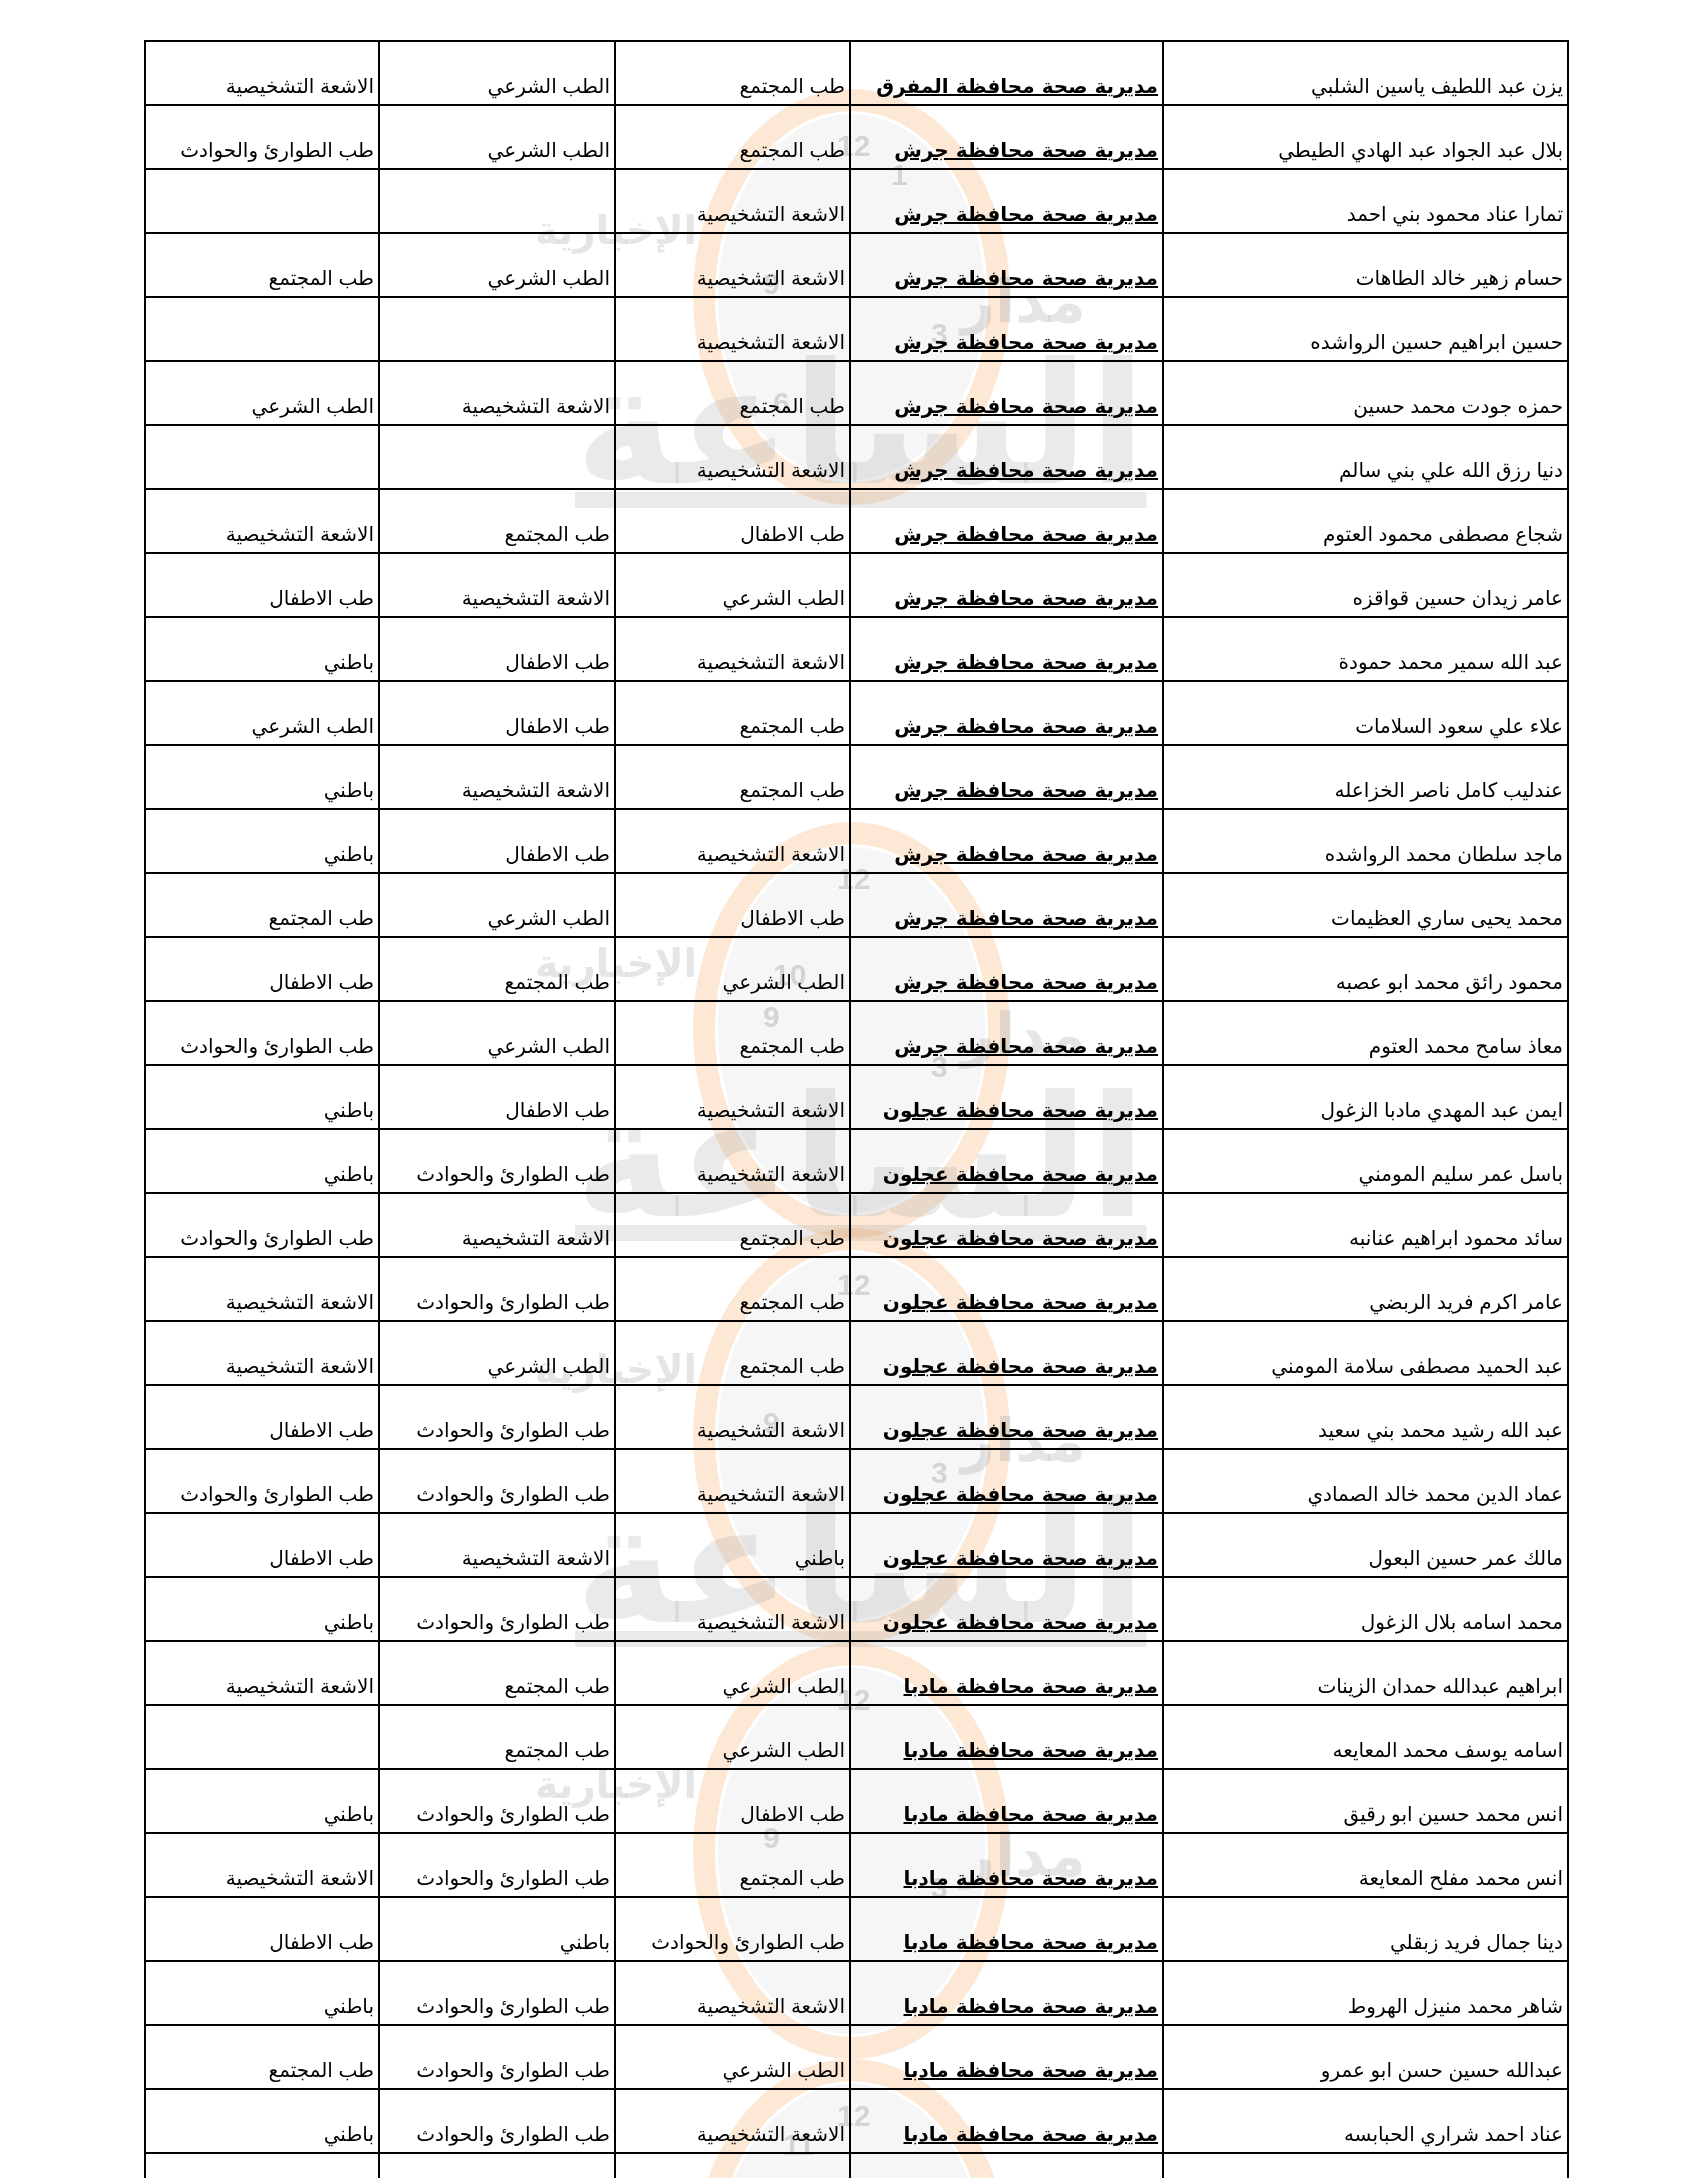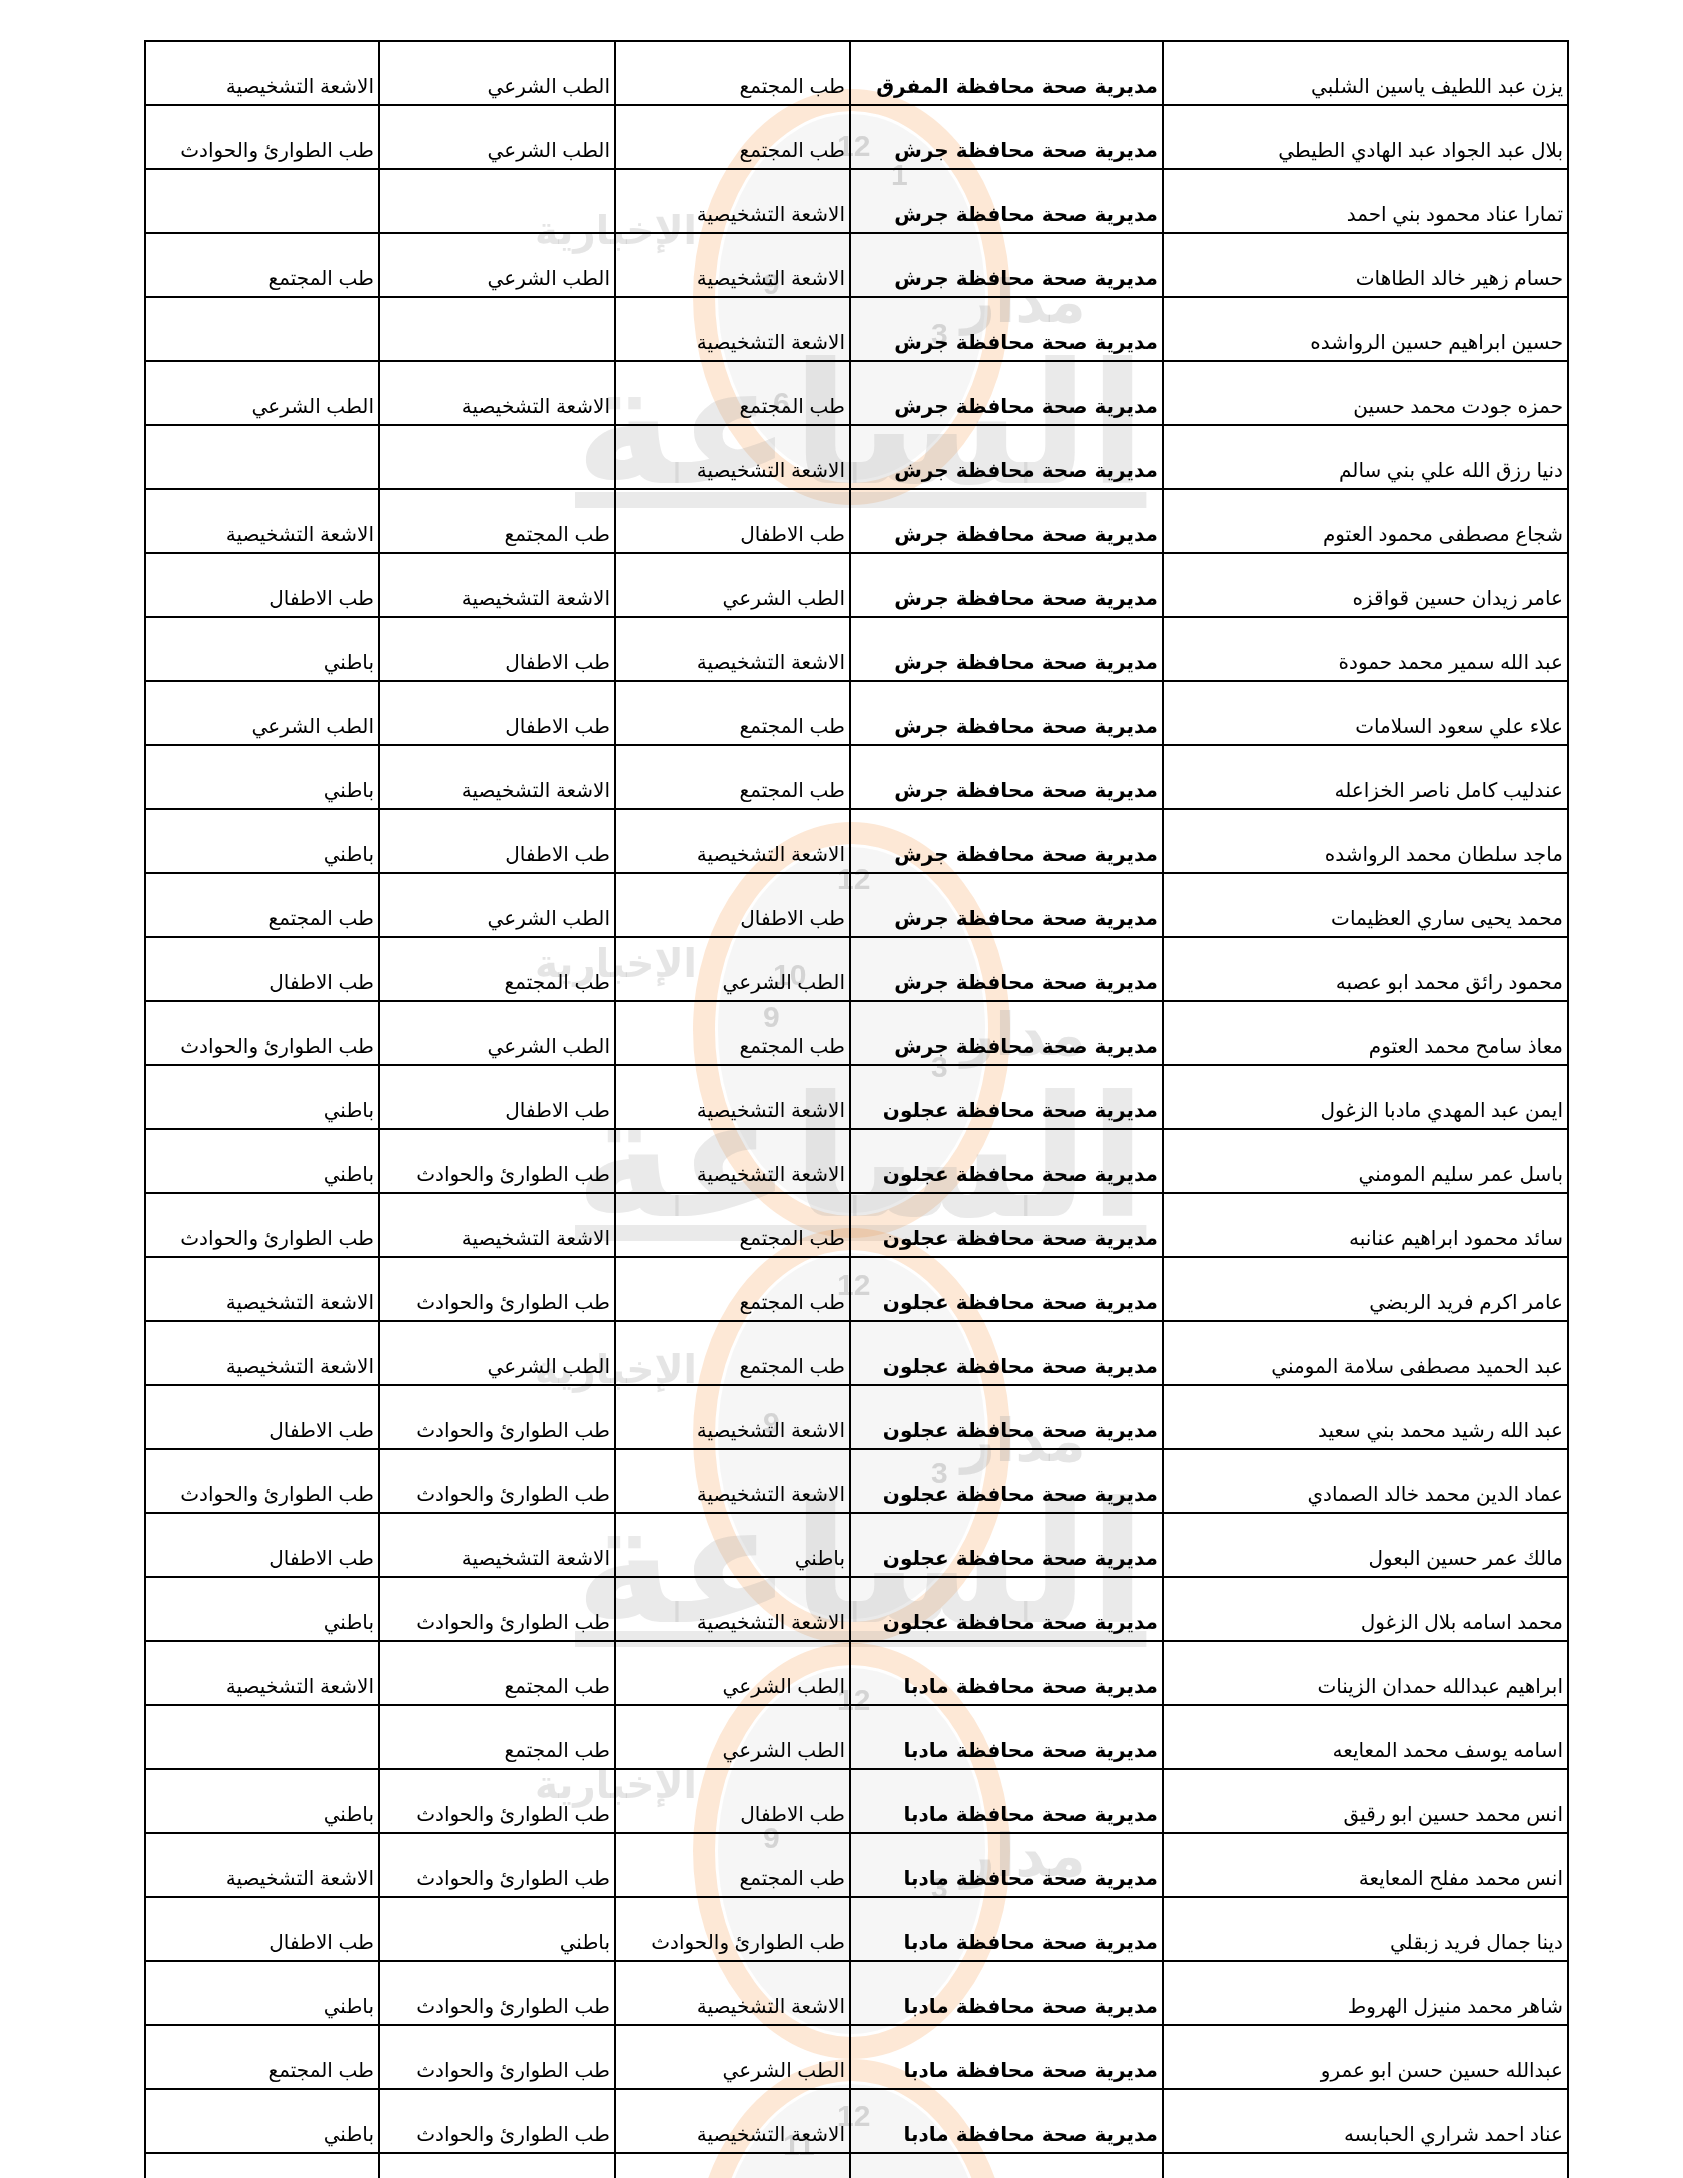--- a/index.html
+++ b/index.html
@@ -7,21 +7,21 @@
   .watermark { position: absolute; left: 535px; width: 634px; height: 634px; pointer-events: none; z-index: 0; }
   .watermark .ring { position: absolute; left: 158px; top: 0; width: 317px; height: 416px; border-radius: 50%; border: 22px solid rgba(246,150,70,0.22); box-sizing: border-box; }
   .watermark .face { position: absolute; left: 183px; top: 25px; width: 267px; height: 366px; border-radius: 50%; background: rgba(220,220,220,0.25); }
   .watermark .num { position: absolute; font-size: 30px; font-weight: bold; color: rgba(150,150,150,0.35); }
   .watermark .brand1 { position: absolute; left: 426px; top: 178px; font-size: 59px; font-weight: bold; color: rgba(160,160,160,0.28); direction: rtl; }
   .watermark .brand2 { position: absolute; left: 0px; top: 119px; font-size: 39px; font-weight: bold; color: rgba(160,160,160,0.28); direction: rtl; }
   .watermark .brand3 { position: absolute; left: 40px; top: 238px; font-size: 168px; font-weight: bold; color: rgba(160,160,160,0.22); direction: rtl; text-decoration: underline; }
   table.list { position: absolute; left: 144px; top: 40px; width: 1400px; border-collapse: collapse; direction: rtl; z-index: 1; table-layout: fixed; }
   table.list td { border: 2.5px solid #000; height: 56px; padding: 0 4px 6px 4px; vertical-align: bottom; font-size: 20px; color: #000; white-space: nowrap; overflow: hidden; text-align: right; background: transparent; }
   td.c-name { width: 395px; }
-  td.c-dir { width: 303px; text-align: center; font-weight: bold; font-size: 19px; font-family: "DejaVu Sans", sans-serif; }
+  td.c-dir { width: 303px; text-align: center; font-weight: bold; font-size: 19px; font-family: "DejaVu Sans", sans-serif; text-decoration: underline; }
   td.c-s1 { width: 225px; }
   td.c-s2 { width: 226px; }
   td.c-s3 { width: 224px; }
 </style>
 </head>
 <body>
 
 <div class="watermark" style="top:89px;">
   <div class="ring"></div>
   <div class="face"></div>

